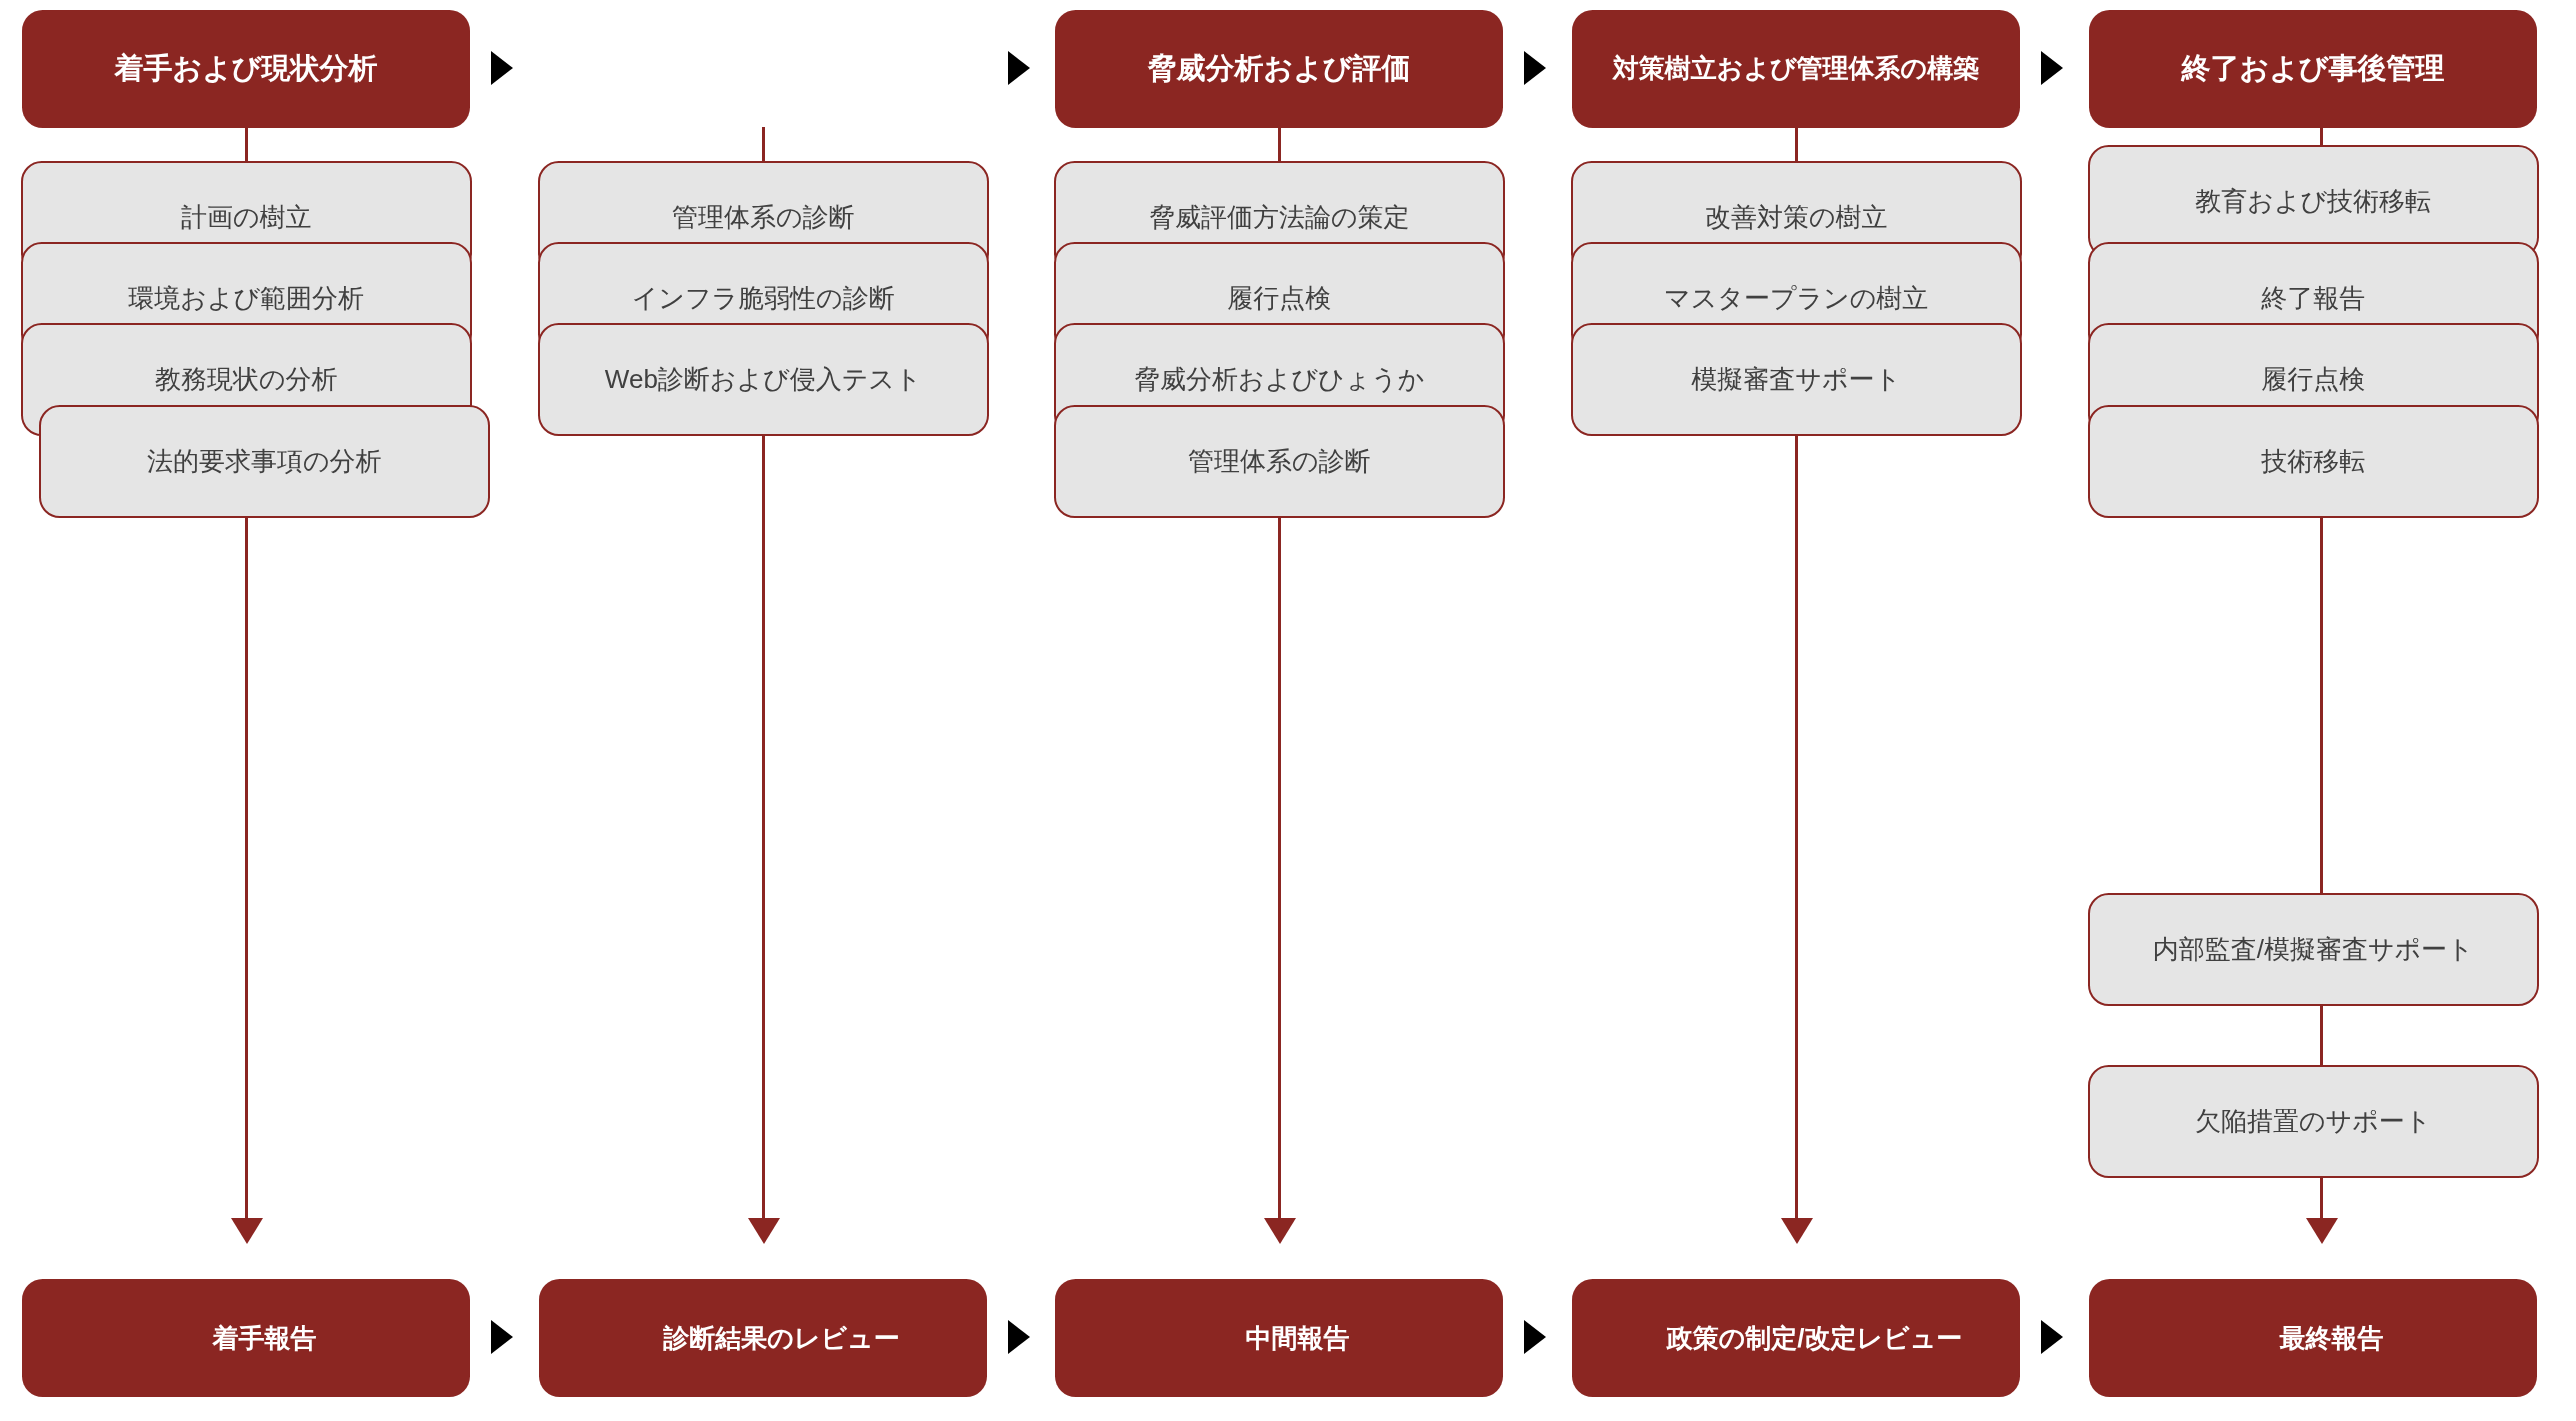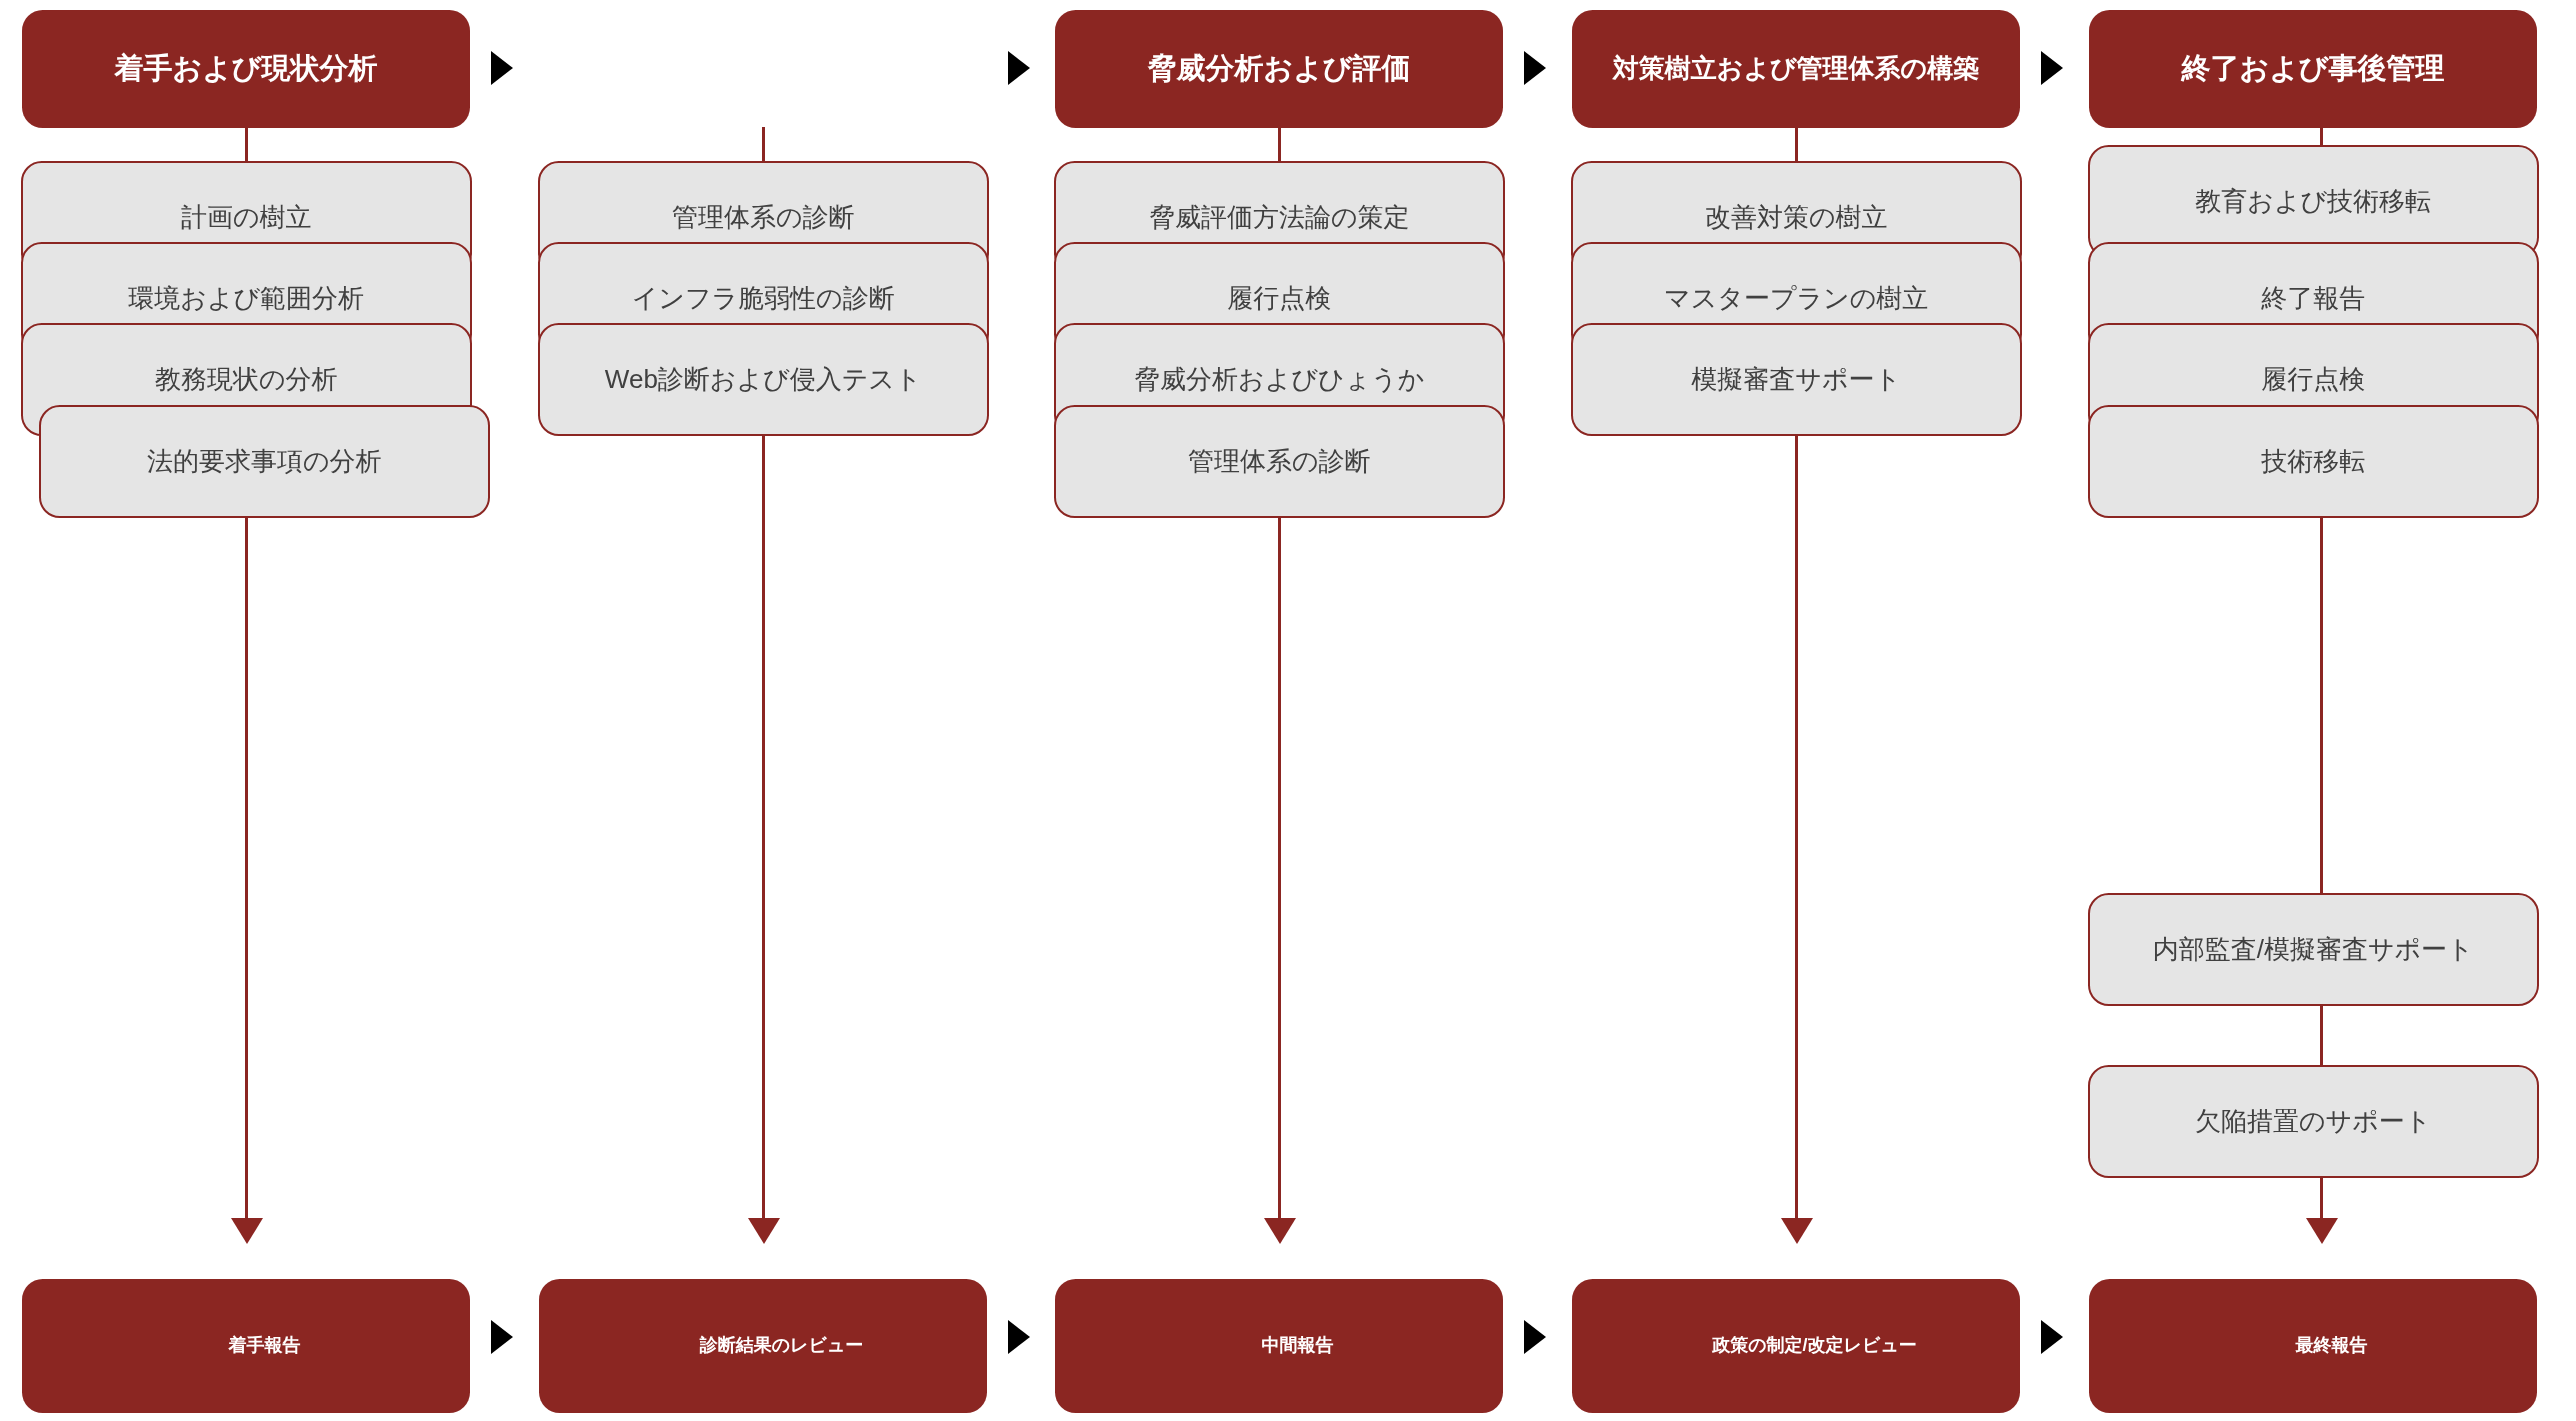--- a/index.html
+++ b/index.html
@@ -70,22 +70,22 @@
     line-height: 1.18;
   }
   .stage-header {
     top: 9.5px;
     height: 118px;
     font-size: 29px;
     font-weight: 700;
   }
   .stage-footer {
     top: 1279px;
-    height: 134px;
-    font-size: 18px;
+    height: 118px;
+    font-size: 26px;
     font-weight: 700;
     padding-left: 48px;
   }
 
   
   .step-box {
     position: absolute;
     left: 20.7px;
     width: 451px;
     height: 113px;

